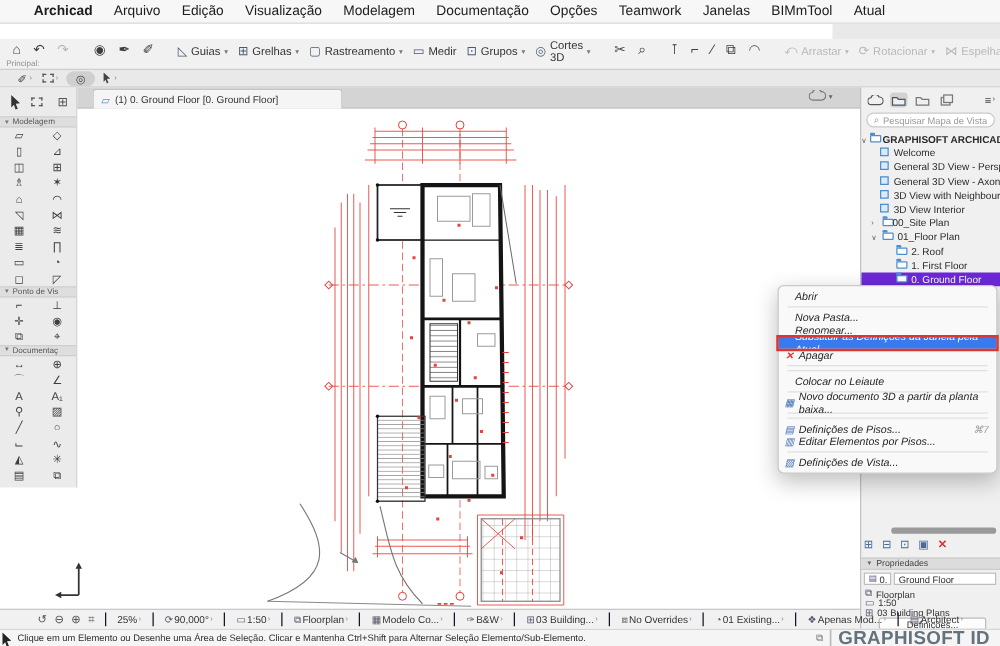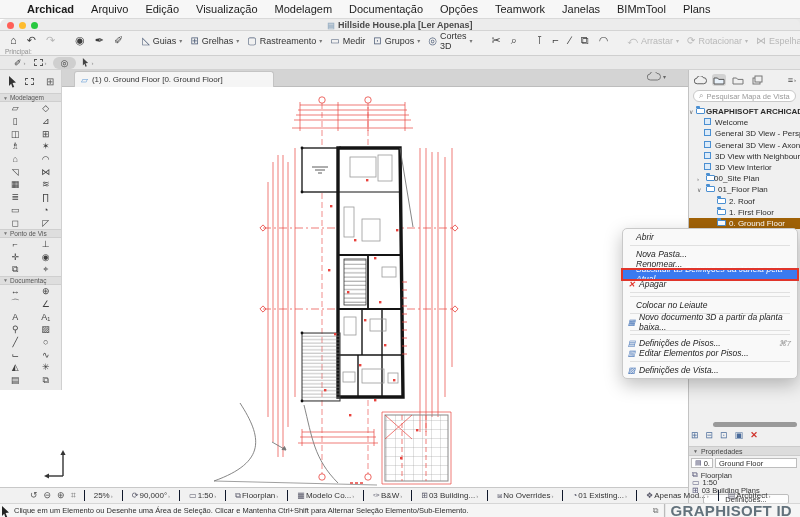--- a/index.html
+++ b/index.html
@@ -79,21 +79,21 @@
   .pan-icons .menu { margin-left:auto; color:#444; font-size:9px; display:flex; gap:1px; align-items:center; }
   .search { margin:2px 4px; height:12px; background:#fff; border:1px solid #c9c9c9; border-radius:6px;
             display:flex; align-items:center; gap:3px; padding:0 5px; }
   .search .mag { color:#8a8a8a; font-size:8px; }
   .search .ph { color:#9a9a9a; font-size:7.5px; white-space:nowrap; overflow:hidden; }
   .tree { position:absolute; left:0; top:36px; right:0; height:194px; overflow:hidden; }
   .trow { position:relative; height:11.2px; display:flex; align-items:center; white-space:nowrap; font-size:8px; }
   .trow .exp { position:absolute; font-size:6px; color:#666; }
   .trow .ticon { position:absolute; font-size:8px; }
   .trow .tlabel { position:absolute; }
-  .trow.selected { background:#a16207; color:#fff; }
+  .trow.selected { background:#6d28d9; color:#fff; }
   .mini-folder { display:inline-block; width:9px; height:6px; background:#fff; border:1px solid #4a8fd2;
                  border-radius:1px; position:relative; }
   .mini-folder::before { content:""; position:absolute; left:-1px; top:-3px; width:4px; height:2px;
                          background:#4a8fd2; border-radius:1px 1px 0 0; }
   .mini-cube { display:inline-block; width:7px; height:7px; border:1px solid #4a8fd2; background:#dcebf9; }
   .scroll-thumb { position:absolute; left:24px; top:352px; width:84px; height:5px; background:#9a9a9a; border-radius:3px; }
   .pan-actions { position:absolute; left:2px; top:360px; display:flex; gap:7px; align-items:center; }
   .pan-actions .aic { font-size:9px; color:#4a6b9a; }
   .pan-actions .aic.red { color:#d0342c; font-weight:bold; }
   .props-head { position:absolute; left:0; top:376px; width:100%; height:10px; background:#dcdcdc;
@@ -151,29 +151,23 @@
   <span class="mi bold">Archicad</span>
       <span class="mi">Arquivo</span>
       <span class="mi">Edição</span>
       <span class="mi">Visualização</span>
       <span class="mi">Modelagem</span>
       <span class="mi">Documentação</span>
       <span class="mi">Opções</span>
       <span class="mi">Teamwork</span>
       <span class="mi">Janelas</span>
       <span class="mi">BIMmTool</span>
-      <span class="mi">Plans</span>
-    </div>
-
-  <div class="titlebar">
-    <span class="tl r"></span>
-    <span class="tl y"></span>
-    <span class="tl g"></span>
-    <div class="wtitle"><span class="doc-icon">▤</span><span>Hillside House.pla [Ler Apenas]</span></div>
-  </div>
+      <span class="mi">Atual</span>
+    </div>
+
 
   <div class="toolbar">
     <div class="row" id="toolbar-row">
         <span class="tbi">⌂</span>
         <span class="tbi">↶</span>
         <span class="tbi dis">↷</span>
         <span class="tbsep"></span>
         <span class="tbi">◉</span>
         <span class="tbi">✒</span>
         <span class="tbi">✐</span>

